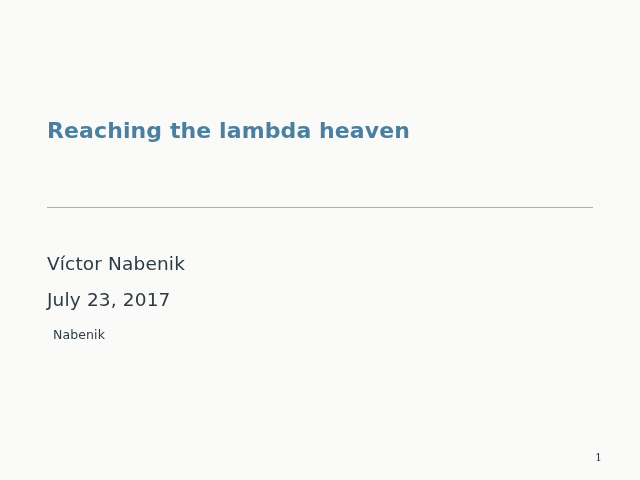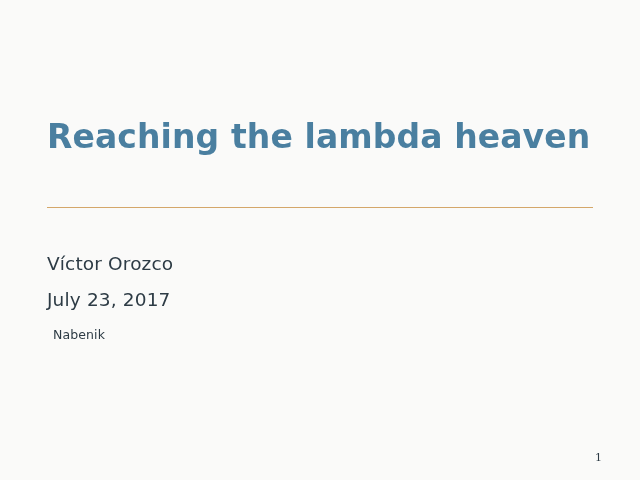--- a/index.html
+++ b/index.html
@@ -28,21 +28,21 @@
   .title-block {
     position: absolute;
     left: 47px;
     top: 118px;
     width: 546px;
   }
 
   .slide-title {
     margin: 0;
     font-family: "DejaVu Sans", "Liberation Sans", sans-serif;
-    font-size: 33px;
+    font-size: 22px;
     font-weight: bold;
     line-height: 1.18;
     letter-spacing: 0.1px;
     color: #4a7fa0;
     white-space: nowrap;
   }
 
   
   .title-rule {
     position: absolute;
@@ -105,20 +105,20 @@
 <div class="slide" style="background: rgb(250, 250, 249);">
 
   <div class="title-block">
     <h1 class="slide-title" style="color: rgb(74, 127, 160);">Reaching the lambda heaven</h1>
 
   </div>
 
   <hr class="title-rule" style="border-top-color: rgb(212, 167, 106);">
 
   <div class="meta-block">
-    <p class="meta-line author-line" style="color: rgb(45, 59, 69);">Víctor Orozco</p>
+    <p class="meta-line author-line" style="color: rgb(45, 59, 69);">Víctor Nabenik</p>
     <p class="meta-line date-line" style="color: rgb(45, 59, 69);">July 23, 2017</p>
     <p class="meta-line institute-line" style="color: rgb(45, 59, 69);">Nabenik</p>
   </div>
 
   <div class="page-number" style="color: rgb(45, 59, 69);">1</div>
 
 </div>
 
 </body></html>

